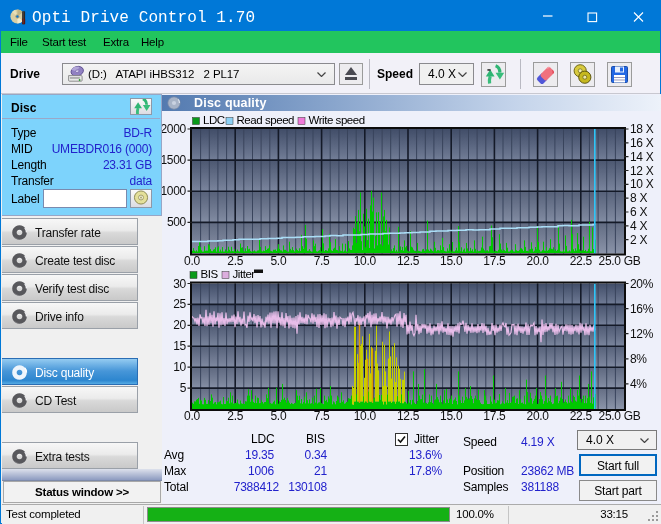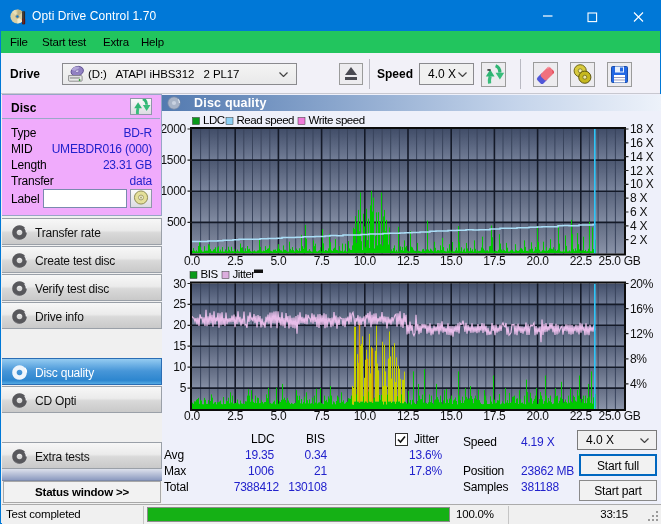--- a/index.html
+++ b/index.html
@@ -2,53 +2,53 @@
 <html><head><meta charset="utf-8"><title>Opti Drive Control</title>
 <style>
 * { margin:0; padding:0; box-sizing:border-box; }
 html,body { width:661px; height:524px; overflow:hidden; }
 body { font-family:"Liberation Sans",sans-serif; font-size:12px; color:#000; }
 #win { position:absolute; left:0; top:0; width:661px; height:524px;
   border:1px solid #0078d7; background:#f0f0f0; }
 
 
 #titlebar { position:absolute; left:0; top:0; width:659px; height:30px; background:#0078d7; }
-#title-text { position:absolute; left:31px; top:8px; color:#fff; font-size:12px; letter-spacing:0.1px; }
+#title-text { position:absolute; left:31px; top:8px; color:#fff; font-size:16px; letter-spacing:0.1px;font-family:Liberation Mono, monospace; }
 #titleicon { position:absolute; left:9px; top:7px; }
 
 
 #menubar { position:absolute; left:0; top:30px; width:659px; height:22px; background:#22c55e; }
 #menubar span { position:absolute; top:5px; font-size:11.5px; letter-spacing:-0.2px; }
 
 
 #toolbar { position:absolute; left:0; top:52px; width:659px; height:41px; background:#f2f1f8;
   border-bottom:1px solid #c8c8d0; }
 .tb-lbl { position:absolute; font-weight:bold; font-size:12px; top:14px; }
 .combo { position:absolute; border:1px solid #8a8a8e; background:linear-gradient(#f4f4f4,#e9e9ea);
   height:22px; top:10px; }
 .chev { position:absolute; width:9px; height:5px; }
 .tbtn { position:absolute; top:9px; width:25px; height:25px; border:1px solid #9b9b9b;
   background:#edecef; }
 .tsep { position:absolute; top:6px; width:1px; height:30px; background:#b9b9c2; }
 
 
 #leftpanel { position:absolute; left:1px; top:93px; width:160px; height:410px; background:#f0f0f0; }
-#discbox { position:absolute; left:0; top:0; width:160px; height:122px; background:#f0abfc;
+#discbox { position:absolute; left:0; top:0; width:160px; height:122px; background:#7dd3fc;
   border:1px solid #97a6c6; border-left:none; }
 #discbox .hdr { position:absolute; left:9px; top:6px; font-weight:bold; font-size:12px; }
 #discbox .sep { position:absolute; left:0; top:23px; width:158px; height:1px; background:#9aa8c8; }
 .drow { position:absolute; left:9px; font-size:12px; letter-spacing:-0.2px; }
 .dval { position:absolute; right:9px; font-size:12px; color:#2222cc; letter-spacing:-0.2px; text-align:right; }
 #lblinput { position:absolute; left:41px; top:94px; width:84px; height:19px; background:#fff;
   border:1px solid #7a8aae; }
 .mbtn { position:absolute; width:22px; height:18px; border:1px solid #8e98a8;
   background:linear-gradient(#fafafa,#dcdce2); }
 
 
-.nav { position:absolute; left:0; width:160px; height:27px;
+.nav { position:absolute; left:0; width:136px; height:27px;
   border:1px solid #9aa0a8; border-left:none;
   background:linear-gradient(180deg,#f7f7f7 0%,#ebebeb 45%,#d9d9d9 55%,#c9c9c9 100%); }
 .nav span { position:absolute; left:33px; top:7px; font-size:12px; color:#111; letter-spacing:-0.2px; }
 .nav svg { position:absolute; left:9px; top:5px; }
 .nav.sel { background:linear-gradient(180deg,#94cbf1 0%,#4796d8 48%,#2d86cf 85%,#55abe4 100%);
   border-color:#2a6db4; }
 .nav.sel span { color:#fff; }
 #navgrad { position:absolute; left:0; top:375px; width:160px; height:12px;
   background:linear-gradient(#dde1ec,#8d9bc0); border-bottom:1px solid #7d8aa8; }
 #statuswin { position:absolute; left:1px; top:387px; width:158px; height:22px;
@@ -113,21 +113,21 @@
 
   <div id="menubar">
     <span style="left:9px;">File</span>
     <span style="left:41px;">Start test</span>
     <span style="left:102px;">Extra</span>
     <span style="left:140px;">Help</span>
   </div>
 
   <div id="toolbar">
     <span class="tb-lbl" style="left:9px;">Drive</span>
-    <div class="combo" style="left:61px; width:235px;">
+    <div class="combo" style="left:61px; width:273px;">
       <svg style="position:absolute;left:4px;top:1px;" width="19" height="19" viewBox="0 0 19 19">
         <g transform="rotate(-16 10 6.5)">
           <ellipse cx="10.3" cy="6.3" rx="6.3" ry="4.7" fill="#9181c2" stroke="#554688" stroke-width="0.8"></ellipse>
           <path d="M5.2 3.4a6.3 4.7 0 0 1 8.6-.6l-3.1 2.6a2 1.5 0 0 0-2.4.2z" fill="#b2a6d8"></path>
           <ellipse cx="10.3" cy="6.3" rx="1.8" ry="1.3" fill="#d5cdec" stroke="#6f5fa2" stroke-width="0.6"></ellipse>
         </g>
         <path d="M1.6 10.6h12.6a0.9 0.9 0 0 1 .9.9v3.8a0.9 0.9 0 0 1-.9.9H2.5a0.9 0.9 0 0 1-.9-.9z" fill="#e9e9e9" stroke="#777" stroke-width="0.8"></path>
         <rect x="2.9" y="12.1" width="10" height="1.7" fill="#a9a9a9"></rect>
         <circle cx="12.6" cy="15" r="0.9" fill="#2f9e2f"></circle>
       </svg>
@@ -259,21 +259,21 @@
           <path d="M3.2 13.1a6.6 6.6 0 0 0 3.4 2" stroke="#d7e8f6" stroke-width="1.1" fill="none" opacity="0.55"></path>
         </svg>
         <span>Disc quality</span>
       </div>
     <div class="nav" style="top:292px;">
         <svg width="17" height="17" viewBox="0 0 17 17">
           <path d="M8.5 1.2a7.3 7.3 0 1 0 .001 0zm0 4.5a2.8 2.8 0 1 1-.001 0z" fill-rule="evenodd" fill="#58585c"></path>
           <path d="M13.8 3.9a6.6 6.6 0 0 1 1.7 4.6" stroke="#f2f2f4" stroke-width="1.4" fill="none"></path>
           <path d="M3.2 13.1a6.6 6.6 0 0 0 3.4 2" stroke="#8a8a8e" stroke-width="1.1" fill="none" opacity="0.55"></path>
         </svg>
-        <span>CD Opti</span>
+        <span>CD Test</span>
       </div>
     <div class="nav" style="top:348px;">
         <svg width="17" height="17" viewBox="0 0 17 17">
           <path d="M8.5 1.2a7.3 7.3 0 1 0 .001 0zm0 4.5a2.8 2.8 0 1 1-.001 0z" fill-rule="evenodd" fill="#58585c"></path>
           <path d="M13.8 3.9a6.6 6.6 0 0 1 1.7 4.6" stroke="#f2f2f4" stroke-width="1.4" fill="none"></path>
           <path d="M3.2 13.1a6.6 6.6 0 0 0 3.4 2" stroke="#8a8a8e" stroke-width="1.1" fill="none" opacity="0.55"></path>
         </svg>
         <span>Extra tests</span>
       </div>
     <div id="navgrad"></div>

